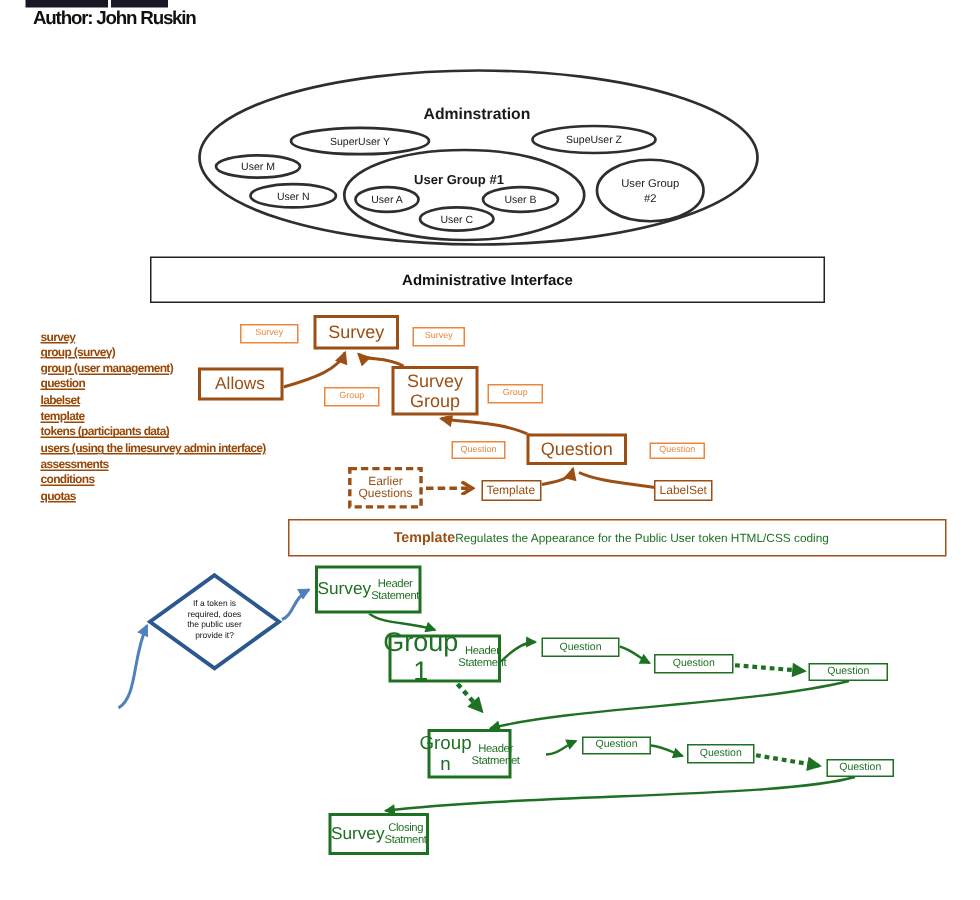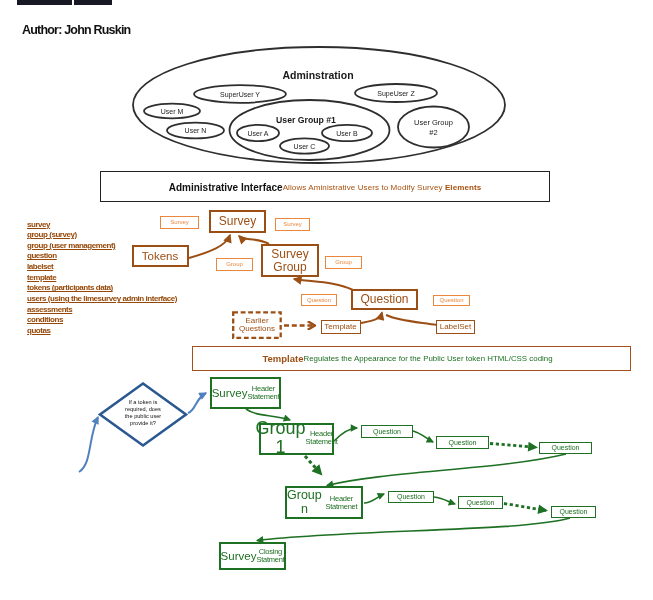--- a/index.html
+++ b/index.html
@@ -14,21 +14,21 @@
 .qb{border:1.6px solid #1e7023;color:#1e7023;font-size:7px;}
 #links{position:absolute;left:27px;top:219.5px;color:#964808;font-size:8px;font-weight:bold;
  line-height:10.65px;letter-spacing:-0.45px;text-decoration:underline;white-space:nowrap;}
 </style>
 </head>
 <body>
 <div id="page">
 <div class="abs" style="left:17px;top:0;width:55px;height:5px;background:#181824;"></div>
 <div class="abs" style="left:74px;top:0;width:38px;height:5px;background:#181824;"></div>
 
-<div class="abs" style="left:22px;top:23px;font-size:12.5px;font-weight:bold;color:#111;letter-spacing:-0.8px;">Author: John Ruskin</div>
+<div class="abs" style="left:22px;top:5px;font-size:12.5px;font-weight:bold;color:#111;letter-spacing:-0.8px;">Author: John Ruskin</div>
 
 <svg class="abs" style="left:0;top:0;" width="653" height="600" viewBox="0 0 653 600">
 <defs>
 <marker id="mo" viewBox="0 0 10 10" refX="8.5" refY="5" markerWidth="5" markerHeight="4.4" orient="auto">
           <path d="M0,0 L10,5 L0,10 z" fill="#9c4f14"></path>
         </marker>
 <marker id="mg" viewBox="0 0 10 10" refX="8.5" refY="5" markerWidth="5.4" markerHeight="4.6" orient="auto">
           <path d="M0,0 L10,5 L0,10 z" fill="#1e7023"></path>
         </marker>
 <marker id="mgd" viewBox="0 0 10 10" refX="8" refY="5" markerWidth="3.8" markerHeight="3.5" orient="auto">
@@ -99,54 +99,53 @@
 <g fill="#111" font-family="Liberation Sans,sans-serif" text-anchor="middle" font-size="5.6">
 <text x="143" y="404">If a token is</text>
 <text x="143" y="411">required, does</text>
 <text x="143" y="418">the public user</text>
 <text x="143" y="425">provide it?</text>
 </g>
 </svg>
 
 <div class="box" style="left:100px;top:171px;width:450px;height:31px;border:1.6px solid #222;padding-top:3px;">
 <div style="font-size:10px;font-weight:bold;color:#111;">Administrative Interface</div>
-<div style="font-size:8px;color:#a8500d;letter-spacing:0.1px;margin-top:0px;">Allows Aministrative Users to Modify Survey <b>Elements</b></div>
 </div>
 
 <div id="links">survey<br>group (survey)<br>group (user management)<br>question<br>labelset<br>template<br>tokens (participants data)<br>users (using the limesurvey admin interface)<br>assessments<br>conditions<br>quotas</div>
 
 <div class="box sb" style="left:160px;top:216px;width:39px;height:13px;">Survey</div>
 <div class="box sb" style="left:275px;top:218px;width:35px;height:13px;">Survey</div>
 <div class="box sb" style="left:216px;top:258px;width:37px;height:13px;">Group</div>
 <div class="box sb" style="left:325px;top:256px;width:37px;height:13px;">Group</div>
 <div class="box sb" style="left:301px;top:294px;width:36px;height:12px;">Question</div>
 <div class="box sb" style="left:433px;top:295px;width:37px;height:11px;">Question</div>
 
 <div class="box ob" style="left:209px;top:210px;width:57px;height:23px;font-size:12px;">Survey</div>
-<div class="box ob" style="left:131.5px;top:245px;width:57px;height:22px;font-size:11.5px;">Tokens</div>
+<div class="box ob" style="left:131.5px;top:245px;width:57px;height:22px;font-size:11.5px;">Allows</div>
 <div class="box ob" style="left:261px;top:244px;width:58px;height:33px;font-size:12px;">Survey<br>Group</div>
 <div class="box ob" style="left:351px;top:288.5px;width:67px;height:21.5px;font-size:12px;">Question</div>
 <div class="box ob" style="left:320.5px;top:319.5px;width:40px;height:14.5px;font-size:8px;border-width:1.6px;">Template</div>
 <div class="box ob" style="left:436px;top:319.5px;width:39px;height:14.5px;font-size:8px;border-width:1.6px;">LabelSet</div>
 <div class="box" style="left:232px;top:311px;width:50px;height:28px;font-size:8px;color:#9c4f14;background:none;">Earlier<br>Questions</div>
 
 <div class="box" style="left:192px;top:346px;width:439px;height:25px;border:1.8px solid #a0521a;padding-right:8px;">
 <div style="font-size:9.5px;font-weight:bold;color:#9c4f14;">Template</div>
 <div style="font-size:7.9px;color:#1e7023;margin-top:2px;">Regulates the Appearance for the Public User token HTML/CSS coding</div>
 </div>
 
 <div class="box gb" style="left:210px;top:377px;width:71px;height:32px;">
 <div style="font-size:11.5px;">Survey</div>
       <div style="font-size:7.5px;letter-spacing:-0.25px;">Header Statement</div>
     </div>
 <div class="box gb" style="left:259px;top:423px;width:75px;height:32px;padding-bottom:3px;">
 <div style="font-size:18px;">Group 1</div>
       <div style="font-size:7.5px;letter-spacing:-0.25px;">Header Statement</div>
     </div>
-<div class="box gb" style="left:285px;top:486px;width:78px;height:33px;">
+<div class="box gb" style="left:285px;top:486px;width:56px;height:33px;">
 <div style="font-size:12.5px;">Group n</div>
       <div style="font-size:7.5px;letter-spacing:-0.25px;">Header Statmenet</div>
     </div>
 <div class="box gb" style="left:219px;top:542px;width:67px;height:28px;">
 <div style="font-size:11.5px;">Survey</div>
       <div style="font-size:7.5px;letter-spacing:-0.25px;">Closing Statment</div>
     </div>
 
 <div class="box qb" style="left:361px;top:425px;width:52px;height:13px;">Question</div>
 <div class="box qb" style="left:436px;top:436px;width:53px;height:13px;">Question</div>

